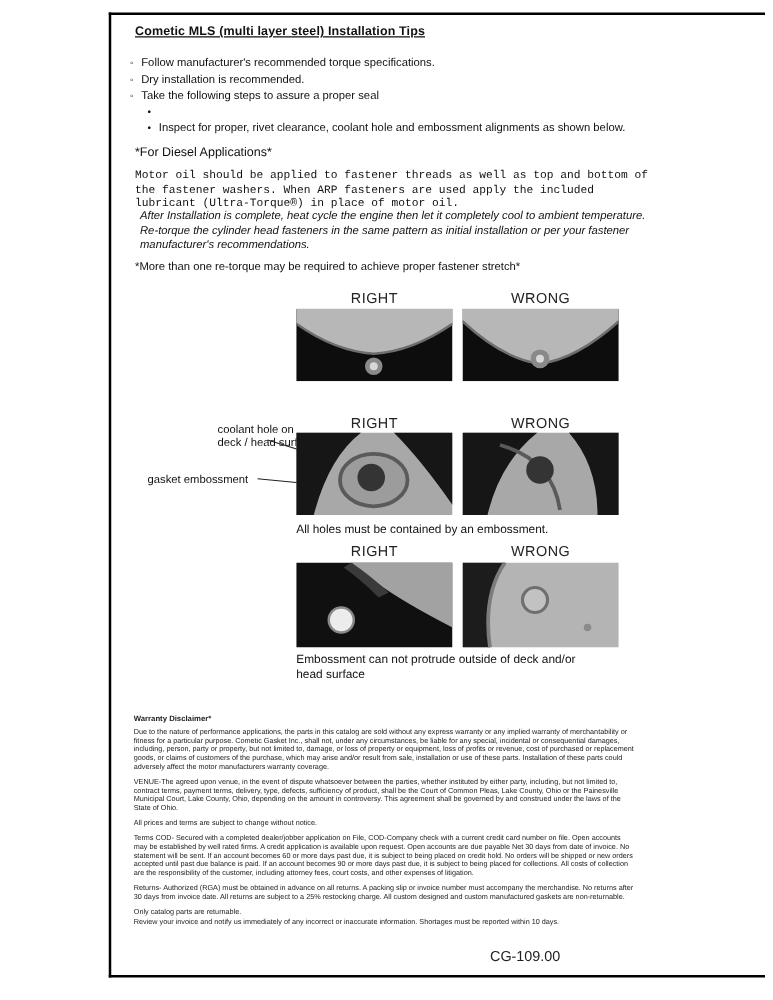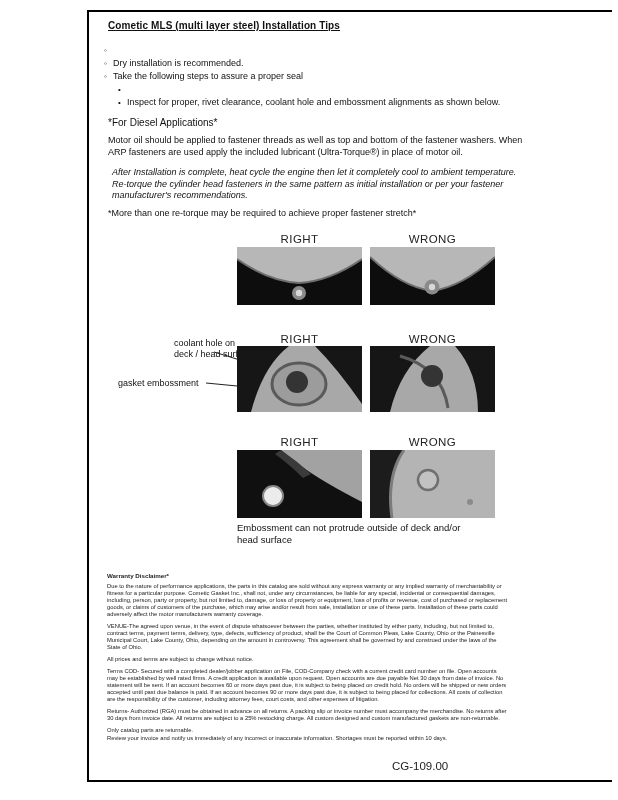--- a/index.html
+++ b/index.html
@@ -16,21 +16,21 @@
   .title{
     left:108px;top:20px;font-size:10px;font-weight:bold;
     text-decoration:underline;letter-spacing:.1px;
   }
   .bullets{left:104px;top:44px;width:470px;font-size:9px;}
   .b-row{display:flex;align-items:flex-start;line-height:13px;}
   .b-marker{width:9px;flex:0 0 9px;font-size:8px;line-height:13px;}
   .sub{margin-left:14px;}
   .diesel-h{left:108px;top:117px;font-size:10px;font-weight:normal;}
   .para{font-size:9px;line-height:11.5px;}
-  .p1{left:108px;top:135px;width:420px;}
+  .p1{left:108px;top:135px;width:420px;font-family:Liberation Mono, monospace;}
   .p2{left:112px;top:167px;width:416px;font-style:italic;}
   .note{left:108px;top:208px;font-size:9px;}
   .diagrams{left:0;top:232px;width:618px;height:316px;}
   .dlabel{
     position:absolute;width:125px;text-align:center;
     font-size:11.5px;letter-spacing:.4px;color:#222;
   }
   .dimg{position:absolute;display:block;}
   .caption{position:absolute;font-size:9.5px;color:#111;}
   .ann{
@@ -45,20 +45,21 @@
 </head>
 <body>
 
 <div class="page-frame"></div>
 
 <div class="abs title">Cometic MLS (multi layer steel) Installation Tips</div>
 
 <div class="abs bullets">
   <div class="b-row">
     <span class="b-marker">◦</span>
+    <span>Follow manufacturer's recommended torque specifications.</span>
   </div>
   <div class="b-row">
     <span class="b-marker">◦</span>
     <span>Dry installation is recommended.</span>
   </div>
   <div class="b-row">
     <span class="b-marker">◦</span>
     <span>Take the following steps to assure a proper seal</span>
   </div>
   <div class="b-row sub">
@@ -116,20 +117,21 @@
     <ellipse cx="62" cy="38" rx="27" ry="21" fill="#9c9c9c" stroke="#5a5a5a" stroke-width="3"></ellipse>
     <circle cx="60" cy="36" r="11" fill="#343434"></circle>
   </svg>
   <svg class="dimg" style="left:370px;top:114px;" width="125" height="66">
     <rect width="125" height="66" fill="#a8a8a8"></rect>
     <path d="M0,0 H60 Q30,24 20,66 H0 Z" fill="#161616"></path>
     <path d="M85,0 H125 V66 H108 Q108,26 85,0 Z" fill="#161616"></path>
     <path d="M30,10 Q72,22 78,62" fill="none" stroke="#5a5a5a" stroke-width="3"></path>
     <circle cx="62" cy="30" r="11" fill="#343434"></circle>
   </svg>
+  <div class="caption" style="left:237px;top:186px;">All holes must be contained by an embossment.</div>
 
   <div class="dlabel" style="left:237px;top:204px;">RIGHT</div>
   <div class="dlabel" style="left:370px;top:204px;">WRONG</div>
 
   <svg class="dimg" style="left:237px;top:218px;" width="125" height="68">
     <rect width="125" height="68" fill="#101010"></rect>
     <path d="M44,0 H125 V52 Q86,32 64,16 Q52,7 44,0 Z" fill="#a2a2a2"></path>
     <path d="M44,0 Q60,11 74,24 L66,28 Q52,14 38,4 Z" fill="#3a3a3a"></path>
     <circle cx="36" cy="46" r="10" fill="#ececec"></circle>
     <circle cx="36" cy="46" r="10" fill="none" stroke="#888" stroke-width="2"></circle>

